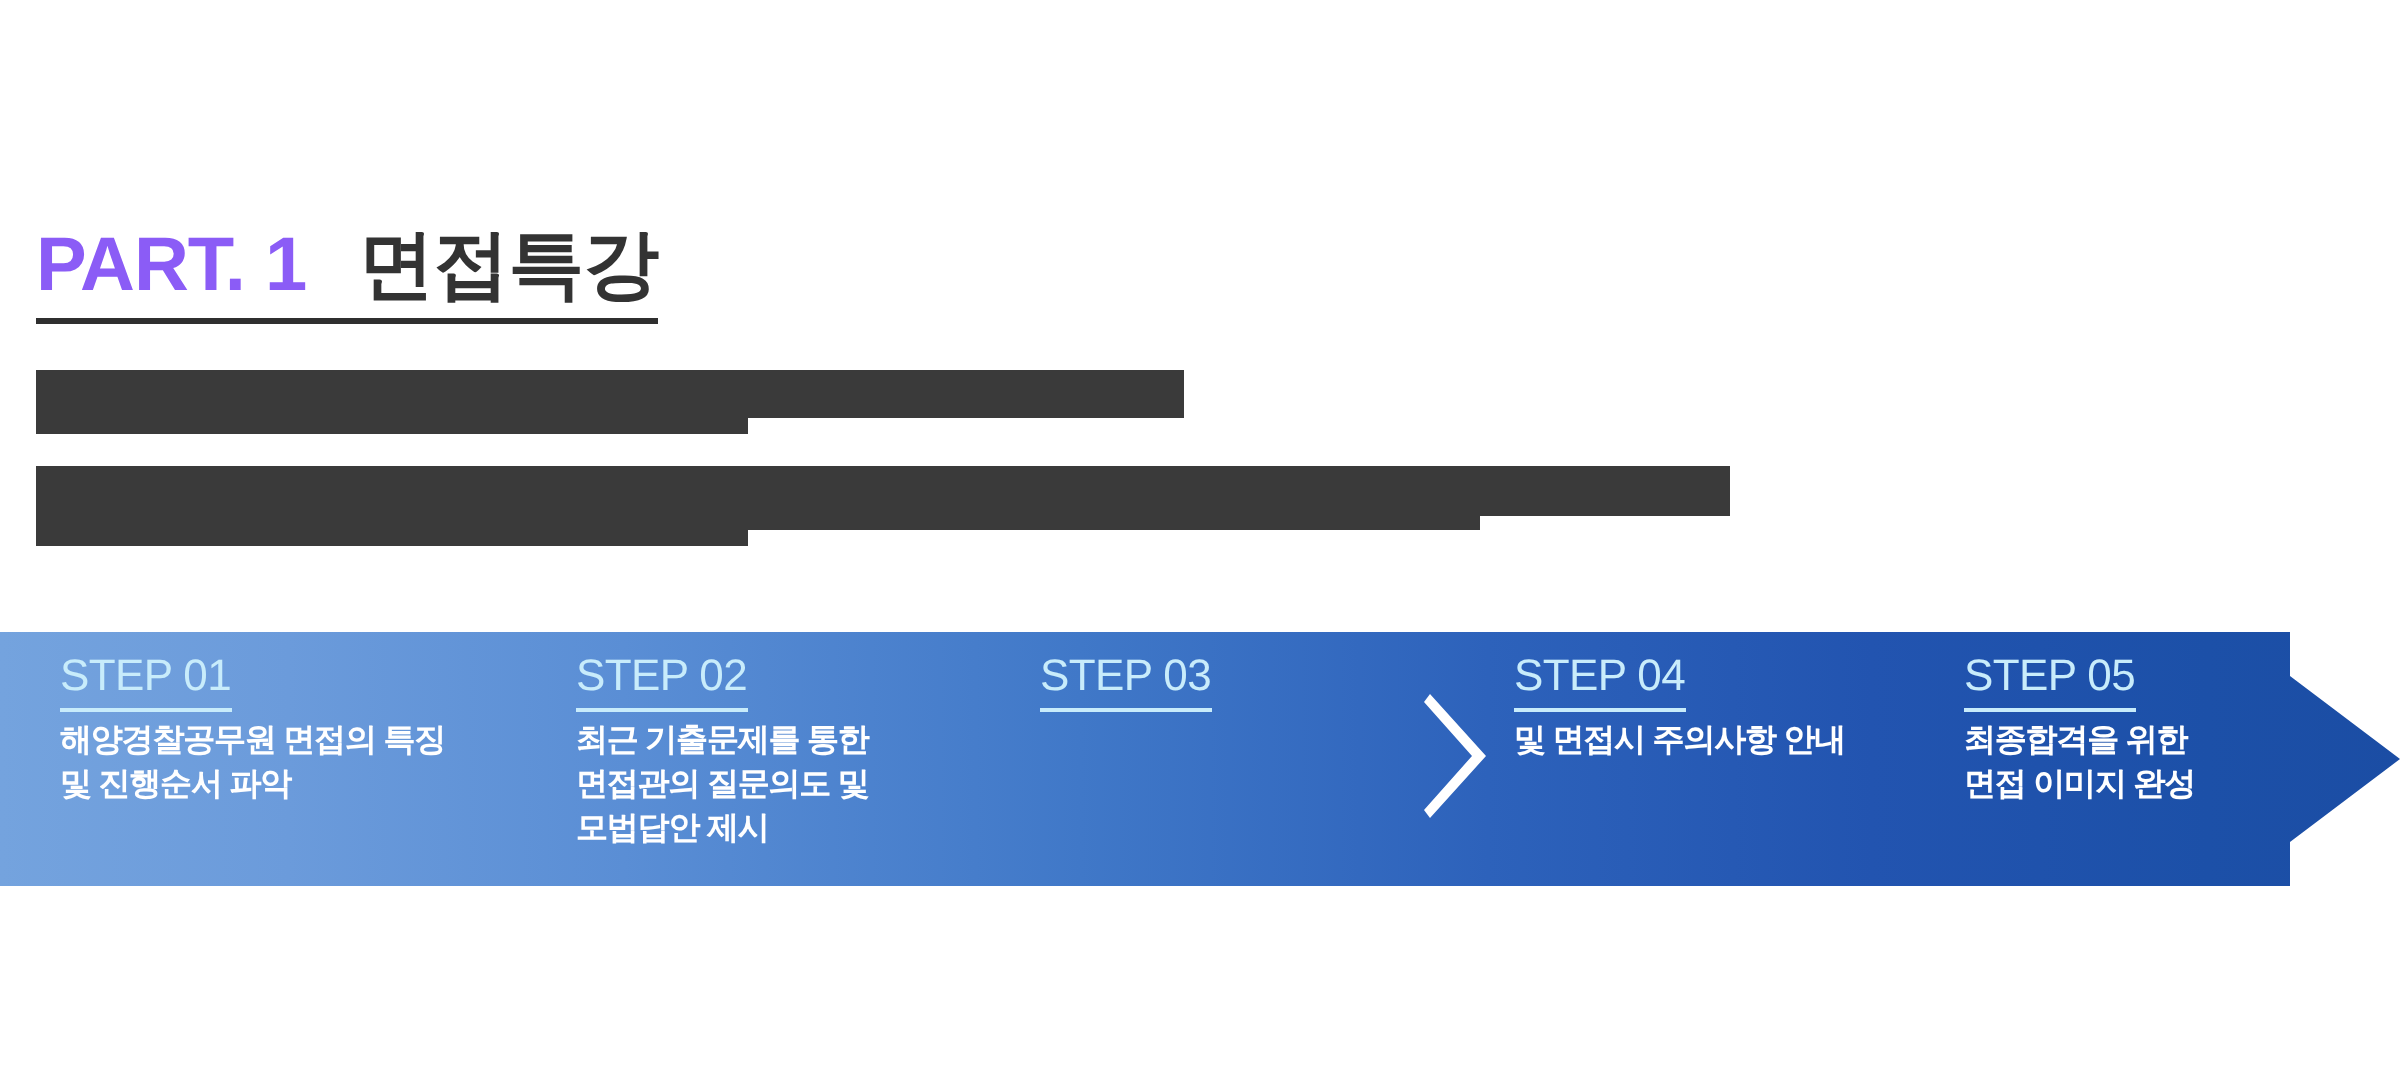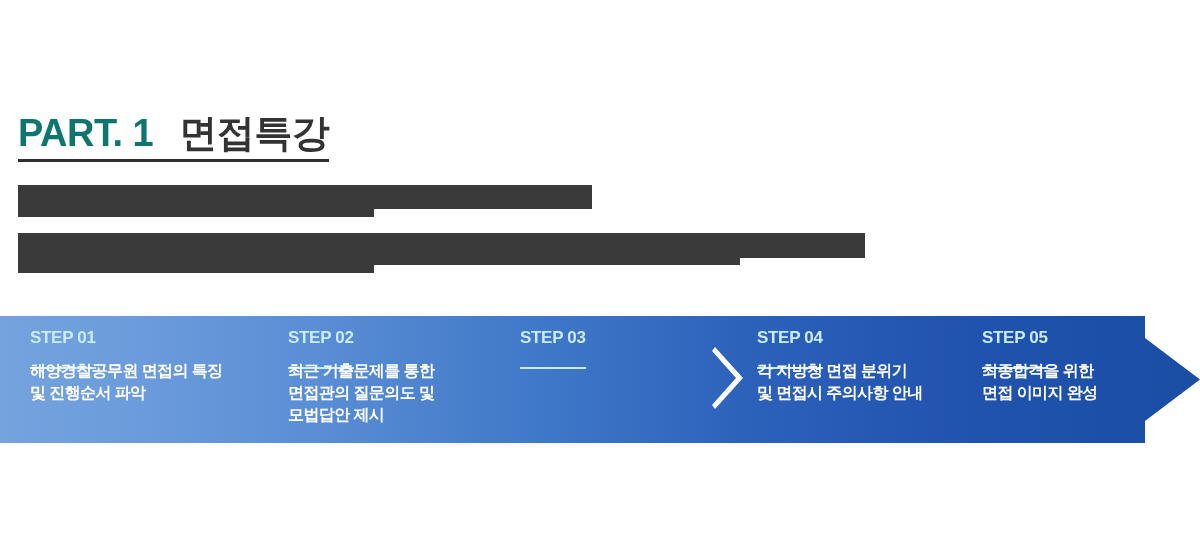--- a/index.html
+++ b/index.html
@@ -27,21 +27,21 @@
     font-size: 38px;
     font-weight: bold;
     line-height: 48px;
     letter-spacing: -0.5px;
     white-space: nowrap;
     display: inline-block;
     border-bottom: 3px solid #2f2f2f;
     padding-bottom: 2px;
   }
   #page-title .part-label {
-    color: #0f766e;
+    color: #8b5cf6;
   }
   #page-title .part-subject {
     color: #333333;
     margin-left: 26px;
   }
 
   
   #redaction-block {
     position: absolute;
     left: 0;
@@ -101,27 +101,27 @@
   }
   .step-item {
     position: absolute;
     top: 0;
     height: 127px;
   }
   .step-label {
     position: absolute;
     top: 12px;
     left: 0;
-    font-size: 17px;
-    font-weight: bold;
+    font-size: 22px;
+    font-weight: normal;
     color: #c8ecfb;
     letter-spacing: -0.3px;
     white-space: nowrap;
     border-bottom: 2px solid #c8ecfb;
-    padding-bottom: 19px;
+    padding-bottom: 6px;
     line-height: 20px;
   }
   .step-desc {
     position: absolute;
     top: 44px;
     left: 0;
     font-size: 16px;
     font-weight: bold;
     color: #ffffff;
     line-height: 22px;
@@ -183,21 +183,20 @@
     </div>
   </div>
 
   <div class="step-item" id="step-item-3">
     <div class="step-label">STEP 03</div>
   </div>
 
   <div class="step-item" id="step-item-4">
     <div class="step-label">STEP 04</div>
     <div class="step-desc">
-      <div>각 지방청 면접 분위기</div>
       <div>및 면접시 주의사항 안내</div>
     </div>
   </div>
 
   <div class="step-item" id="step-item-5">
     <div class="step-label">STEP 05</div>
     <div class="step-desc">
       <div>최종합격을 위한</div>
       <div>면접 이미지 완성</div>
     </div>

